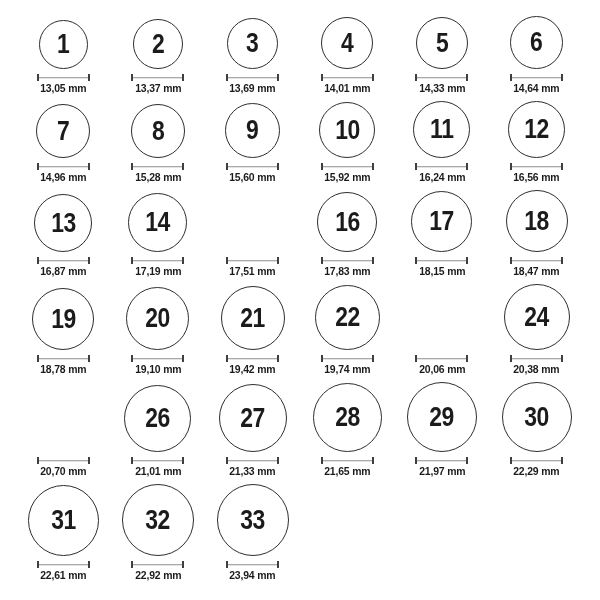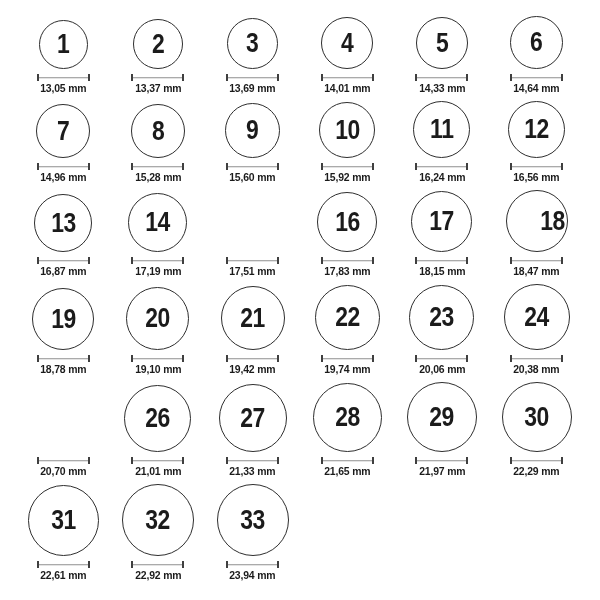--- a/index.html
+++ b/index.html
@@ -191,21 +191,21 @@
     <div class="diameter-label">17,83 mm</div>
   </div>
       <div class="size-cell">
     <div class="ring-circle" style="width: 61px; height: 61px;">
       <span class="size-number">17</span>
     </div>
     <div class="measure-line"></div>
     <div class="diameter-label">18,15 mm</div>
   </div>
       <div class="size-cell">
-    <div class="ring-circle" style="width: 62px; height: 62px; justify-content: flex-end;">
+    <div class="ring-circle" style="width: 62px; height: 62px;">
       <span class="size-number">18</span>
     </div>
     <div class="measure-line"></div>
     <div class="diameter-label">18,47 mm</div>
   </div>
     </div>
     <div class="size-row">
       <div class="size-cell">
     <div class="ring-circle" style="width: 62px; height: 62px;">
       <span class="size-number">19</span>
@@ -228,23 +228,20 @@
     <div class="diameter-label">19,42 mm</div>
   </div>
       <div class="size-cell">
     <div class="ring-circle" style="width: 65px; height: 65px;">
       <span class="size-number">22</span>
     </div>
     <div class="measure-line"></div>
     <div class="diameter-label">19,74 mm</div>
   </div>
       <div class="size-cell">
-    <div class="ring-circle" style="width: 65px; height: 65px;">
-      <span class="size-number">23</span>
-    </div>
     <div class="measure-line"></div>
     <div class="diameter-label">20,06 mm</div>
   </div>
       <div class="size-cell">
     <div class="ring-circle" style="width: 66px; height: 66px; justify-content: center;">
       <span class="size-number">24</span>
     </div>
     <div class="measure-line"></div>
     <div class="diameter-label">20,38 mm</div>
   </div>

